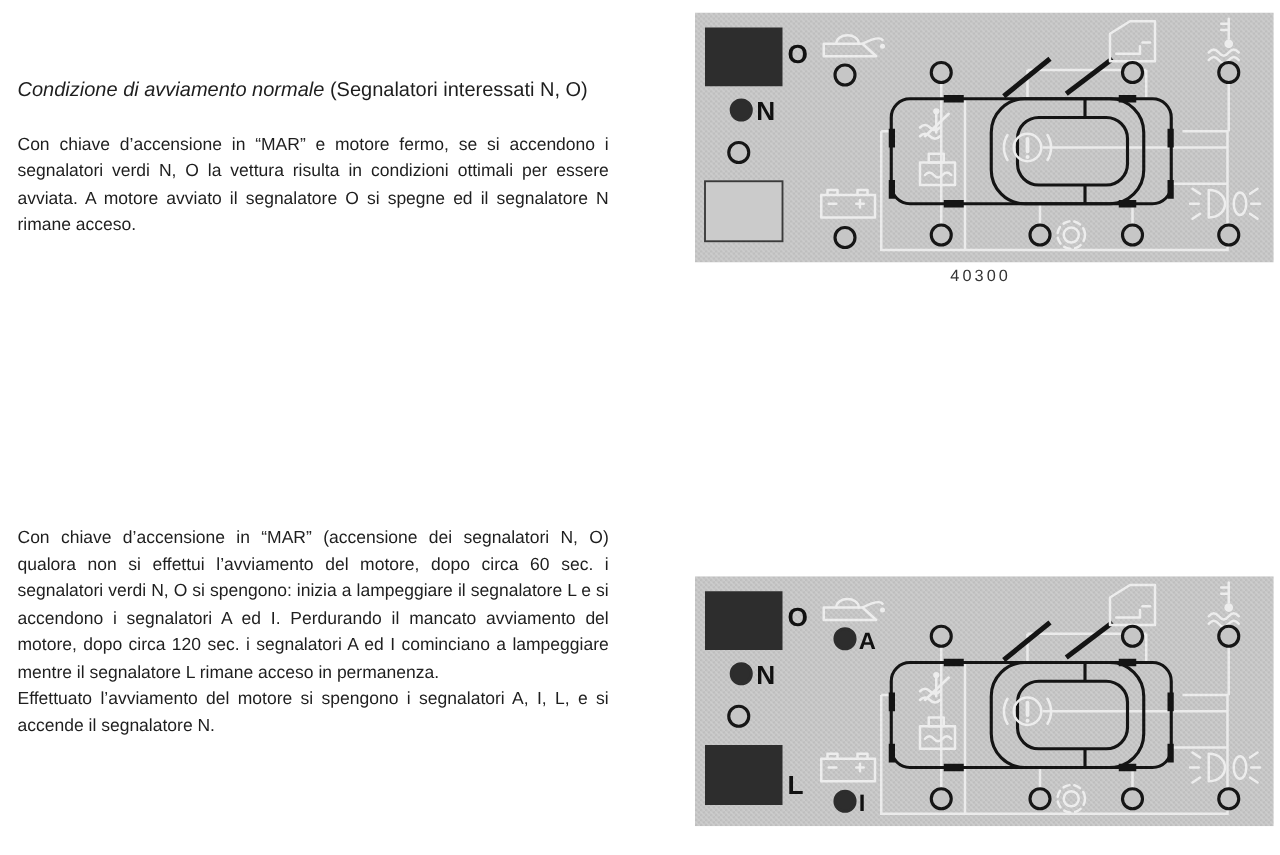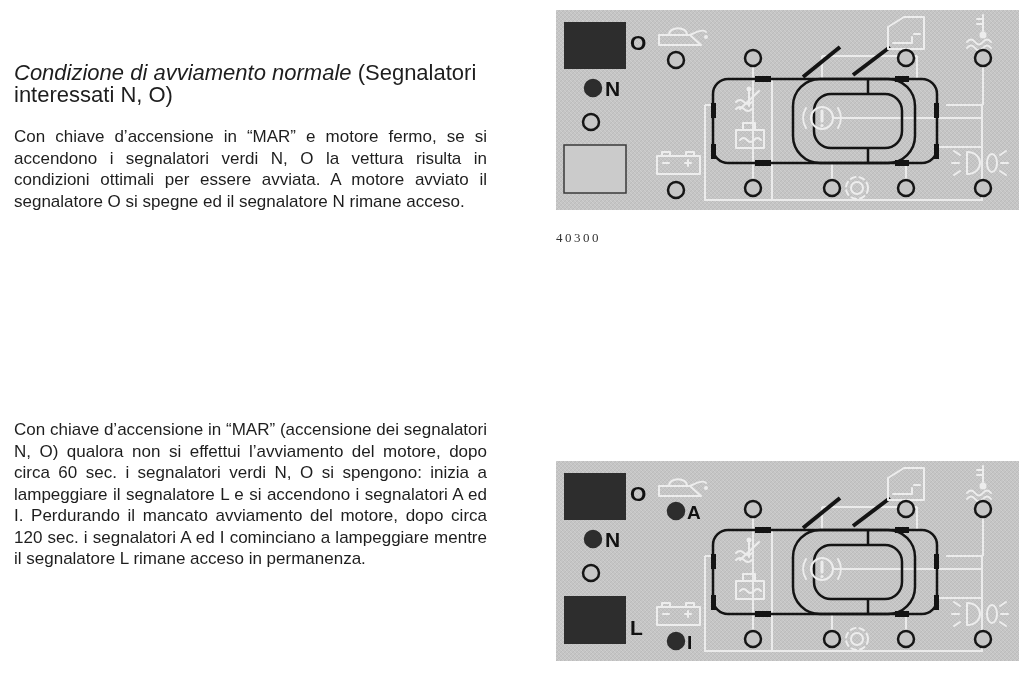--- a/index.html
+++ b/index.html
@@ -5,34 +5,34 @@
   html,body{margin:0;padding:0}
   body{
     width:1024px;height:684px;position:relative;overflow:hidden;
     background:#ffffff;color:#1c1c1c;
     font-family:"Liberation Sans",sans-serif;
   }
   
   .text-col section{position:absolute;left:14px;width:473px}
   .sec-1{top:62px}
   .sec-2{top:401px}
-  h3{margin:0;font-size:22px;font-weight:400;line-height:21.5px;color:#1e1e1e}
+  h3{margin:0;font-size:16px;font-weight:400;line-height:21.5px;color:#1e1e1e}
   h3 .it{font-style:italic}
-  p{margin:0;font-size:17px;line-height:21.5px;text-align:justify;color:#1e1e1e}
+  p{margin:0;font-size:14px;line-height:21.5px;text-align:justify;color:#1e1e1e}
   .sec-1 p{margin-top:21px}
   .sec-2 p.first{margin-top:18px}
   .sec-2 p.second{margin:0}
   
   .panel{position:absolute;left:556px;width:463px}
   #panel-0{top:10px}
   #panel-1{top:461px}
   .panel svg{display:block}
   .caption{
-    margin-top:20px;padding-right:6px;text-align:left;
-    font-size:13px;letter-spacing:2.5px;color:#333;font-family:Liberation Serif, serif;
+    margin-top:3px;padding-right:6px;text-align:center;
+    font-size:13px;letter-spacing:2.5px;color:#333;
   }
   
   .sq.lit{fill:#2d2d2d;stroke:none}
   .sq.unlit{fill:#cbcbcb;stroke:#3a3a3a;stroke-width:1.5}
   .lamp.lit{fill:#2d2d2d;stroke:#2d2d2d;stroke-width:2.5}
   .lamp.unlit{fill:#c6c6c6;stroke:#161616;stroke-width:2.5}
   .ind-label{font-family:"Liberation Sans",sans-serif;font-size:21px;font-weight:bold;fill:#111}
   .ind-label.sm{font-size:19px}
 </style>
 </head>
@@ -50,20 +50,21 @@
 
 <div class="text-col">
 
   <section class="sec-1">
     <h3><span class="it">Condizione di avviamento normale</span> <span>(Segnalatori interessati N, O)</span></h3>
     <p>Con chiave d’accensione in “MAR” e motore fermo, se si accendono i segnalatori verdi N, O la vettura risulta in condizioni ottimali per essere avviata. A motore avviato il segnalatore O si spegne ed il segnalatore N rimane acceso.</p>
   </section>
 
   <section class="sec-2">
     <p class="first">Con chiave d’accensione in “MAR” (accensione dei segnalatori N, O) qualora non si effettui l’avviamento del motore, dopo circa 60 sec. i segnalatori verdi N, O si spengono: inizia a lampeggiare il segnalatore L e si accendono i segnalatori A ed I. Perdurando il mancato avviamento del motore, dopo circa 120 sec. i segnalatori A ed I cominciano a lampeggiare mentre il segnalatore L rimane acceso in permanenza.</p>
+    <p class="second">Effettuato l’avviamento del motore si spengono i segnalatori A, I, L, e si accende il segnalatore N.</p>
   </section>
 
 </div>
 
 <div class="panel" id="panel-0">
     <svg width="463" height="200" viewBox="0 0 463 200">
   <rect x="0" y="0" width="463" height="200" fill="url(#panel-texture)"></rect>
 
   <g stroke="#ebebeb" stroke-width="2" fill="none">
     <path d="M197,56 V178"></path>

